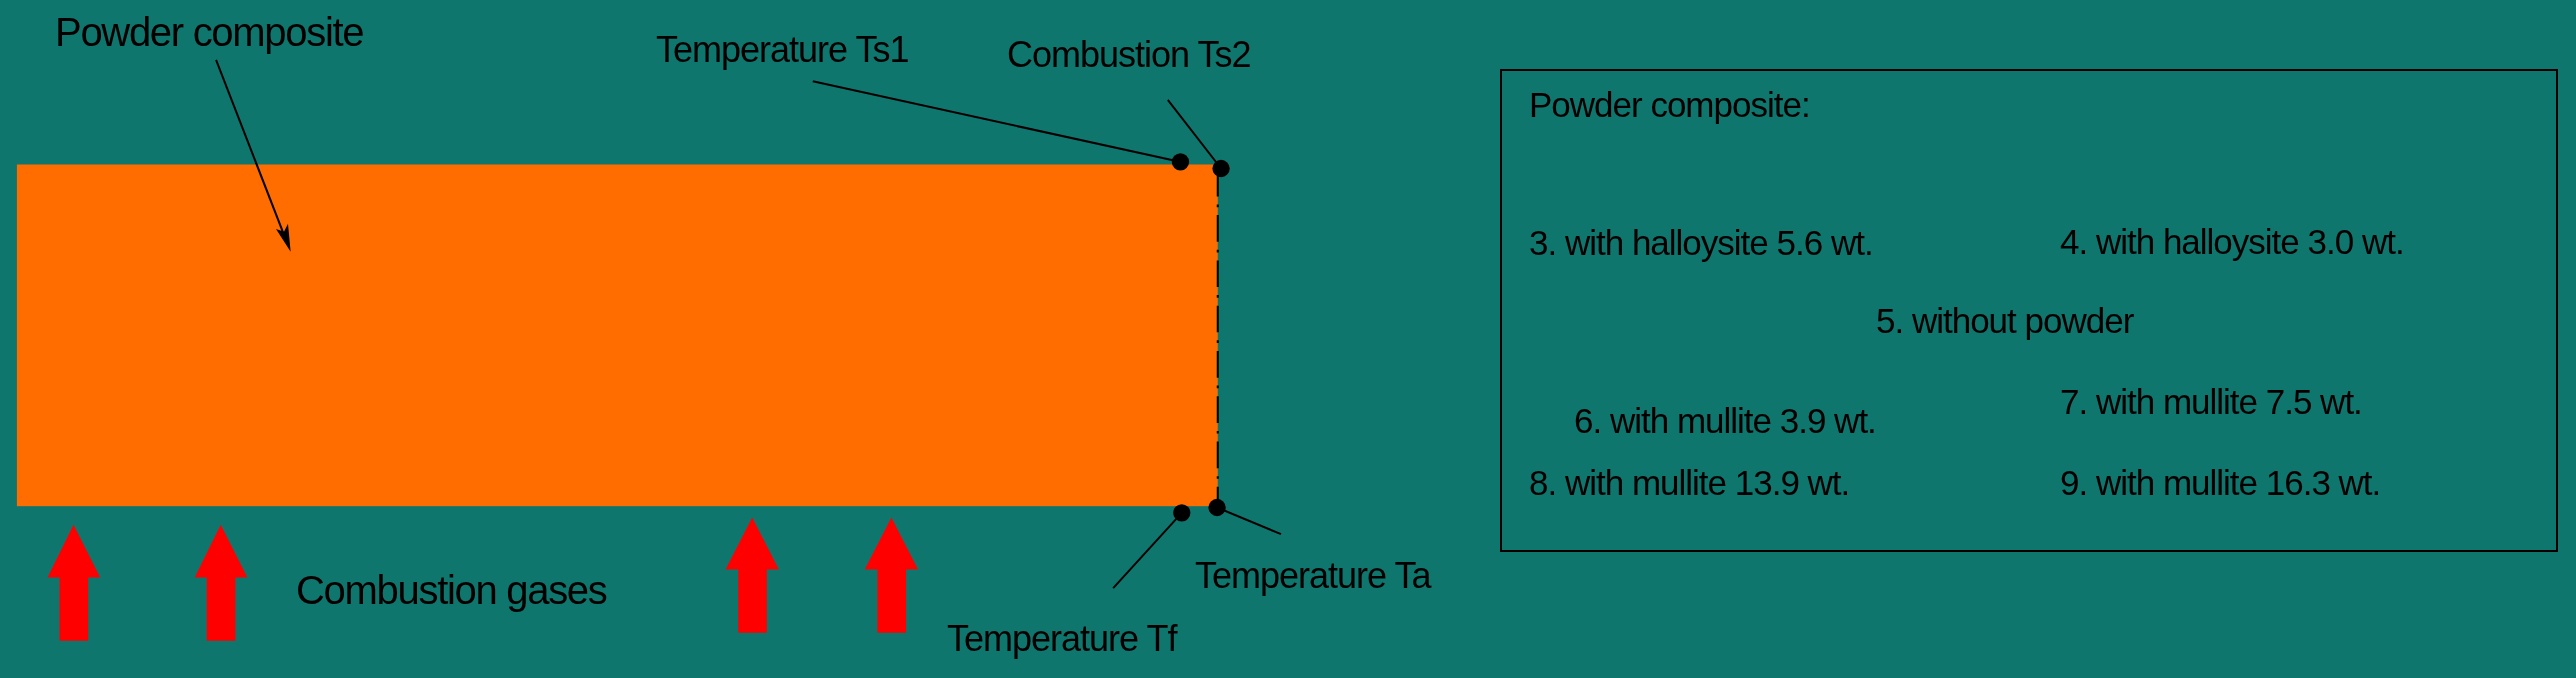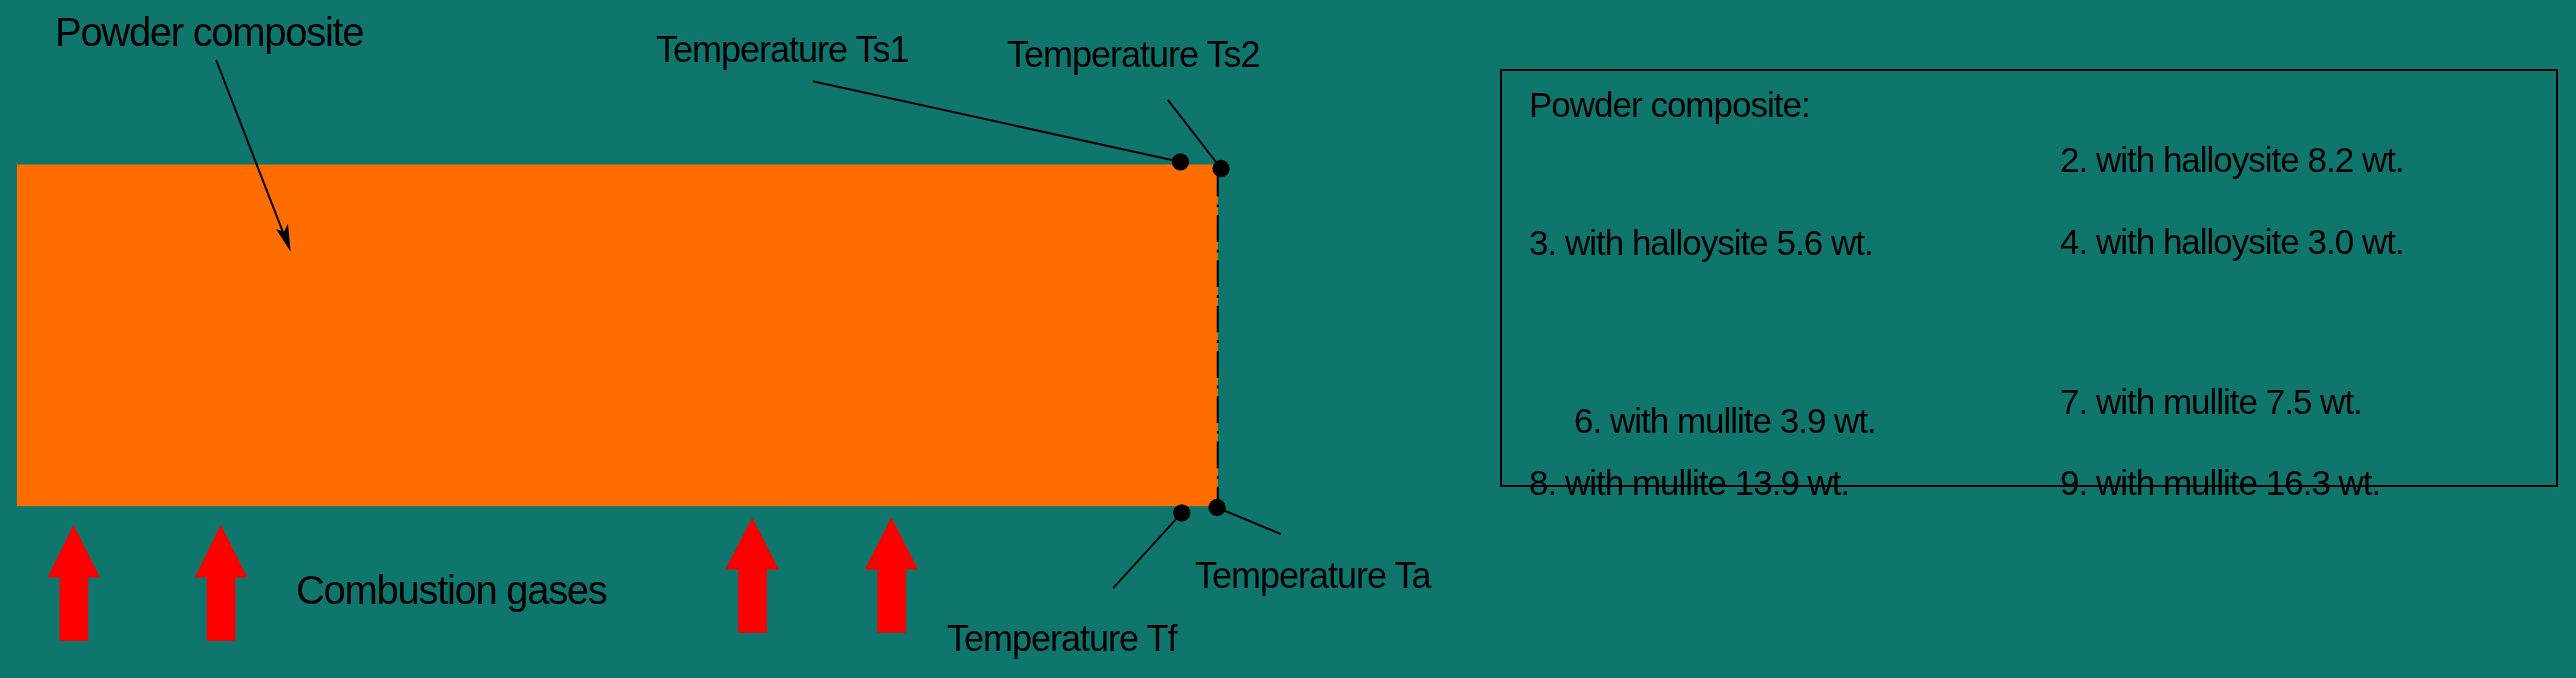--- a/index.html
+++ b/index.html
@@ -1,21 +1,21 @@
 <!DOCTYPE html>
 <html style="font-size:10.7px"><head>
 <meta charset="utf-8">
 <style>
   html, body { margin: 0; padding: 0; background: #ffffff; }
   #canvas { position: relative; width: 2576px; height: 678px; overflow: hidden; background: #0f766e; }
   #shapes { position: absolute; left: 0; top: 0; }
   .lbl { position: absolute; font-family: "Liberation Sans", sans-serif; color: #000; white-space: nowrap; line-height: 1; }
   .big { font-size: 40px; letter-spacing: -1.3px; }
   .tl { font-size: 36px; letter-spacing: -1px; }
-  .legend { position: absolute; left: 1500px; top: 69px; width: 1058px; height: 418px; border: 2px solid #000; box-sizing: border-box; }
+  .legend { position: absolute; left: 1500px; top: 69px; width: 1058px; height: 483px; border: 2px solid #000; box-sizing: border-box; }
   .lg { position: absolute; font-family: "Liberation Sans", sans-serif; font-size: 35px; letter-spacing: -1px; color: #000; white-space: nowrap; line-height: 1; }
 </style>
 </head>
 <body>
 
 <div id="canvas">
 
   <svg id="shapes" width="2576" height="678" viewBox="0 0 3867 1018">
 
     <rect x="25" y="247" width="1803" height="513" fill="#FF6D00"></rect>
@@ -44,30 +44,30 @@
     <g>
       <polygon points="1129,777 1169,855 1151,855 1151,950 1108,950 1108,855 1089,855" fill="#FF0000"></polygon>
     </g>
     <g>
       <polygon points="1338,777 1378,855 1360,855 1360,950 1317,950 1317,855 1298,855" fill="#FF0000"></polygon>
     </g>
   </svg>
 
   <div class="lbl big" style="left:55px; top:12px;">Powder composite</div>
   <div class="lbl tl" style="left:656px; top:32px;">Temperature Ts1</div>
-  <div class="lbl tl" style="left:1007px; top:37px;">Temperature Ts2</div>
+  <div class="lbl tl" style="left:1007px; top:37px;">Combustion Ts2</div>
   <div class="lbl tl" style="left:1187px; top:558px;margin-left:8px;">Temperature Ta</div>
   <div class="lbl tl" style="left:947px; top:621px;">Temperature Tf</div>
   <div class="lbl big" style="left:296px; top:570px;">Combustion gases</div>
 
   <div class="legend">
     <div class="lg" style="left:27px; top:16px;">Powder composite:</div>
-    <div class="lg" style="left:558px; top:71px;">2. with halloysite 8.2 wt.</div>
     <div class="lg" style="left:27px; top:154px;">3. with halloysite 5.6 wt.</div>
     <div class="lg" style="left:558px; top:153px;">4. with halloysite 3.0 wt.</div>
+    <div class="lg" style="left:374px; top:232px;">5. without powder</div>
     <div class="lg" style="left:27px; top:332px;margin-left:45px;">6. with mullite 3.9 wt.</div>
     <div class="lg" style="left:558px; top:313px;">7. with mullite 7.5 wt.</div>
     <div class="lg" style="left:27px; top:394px;">8. with mullite 13.9 wt.</div>
     <div class="lg" style="left:558px; top:394px;">9. with mullite 16.3 wt.</div>
   </div>
 
 </div>
 
 
 </body></html>

